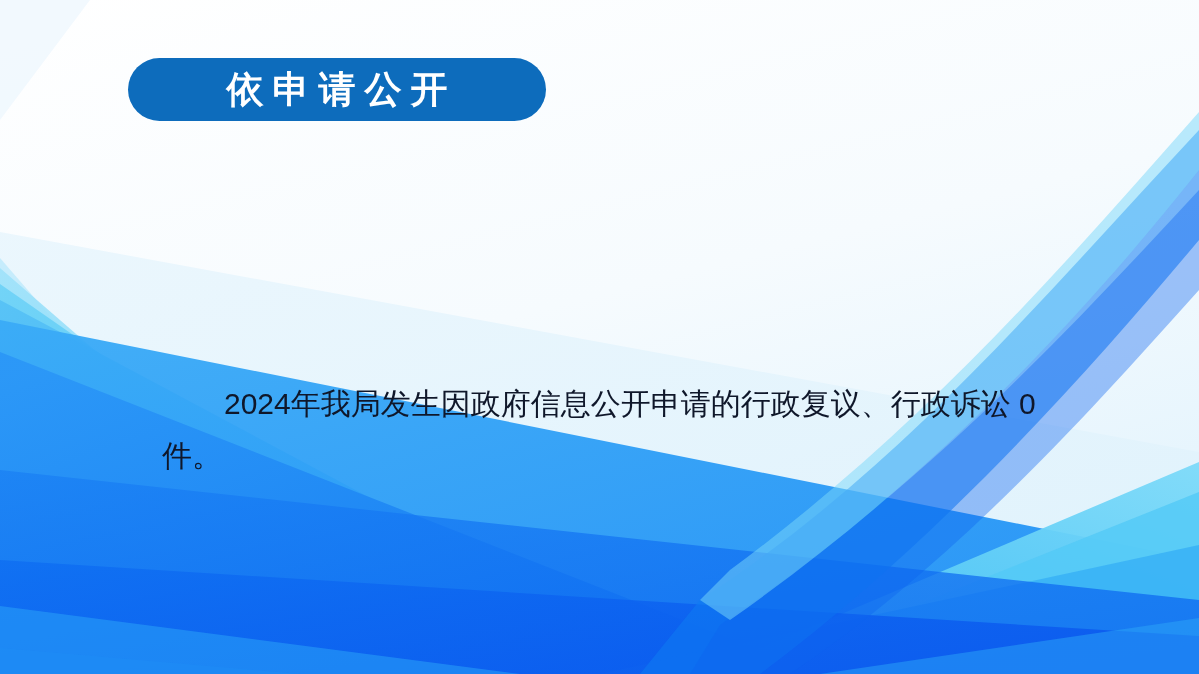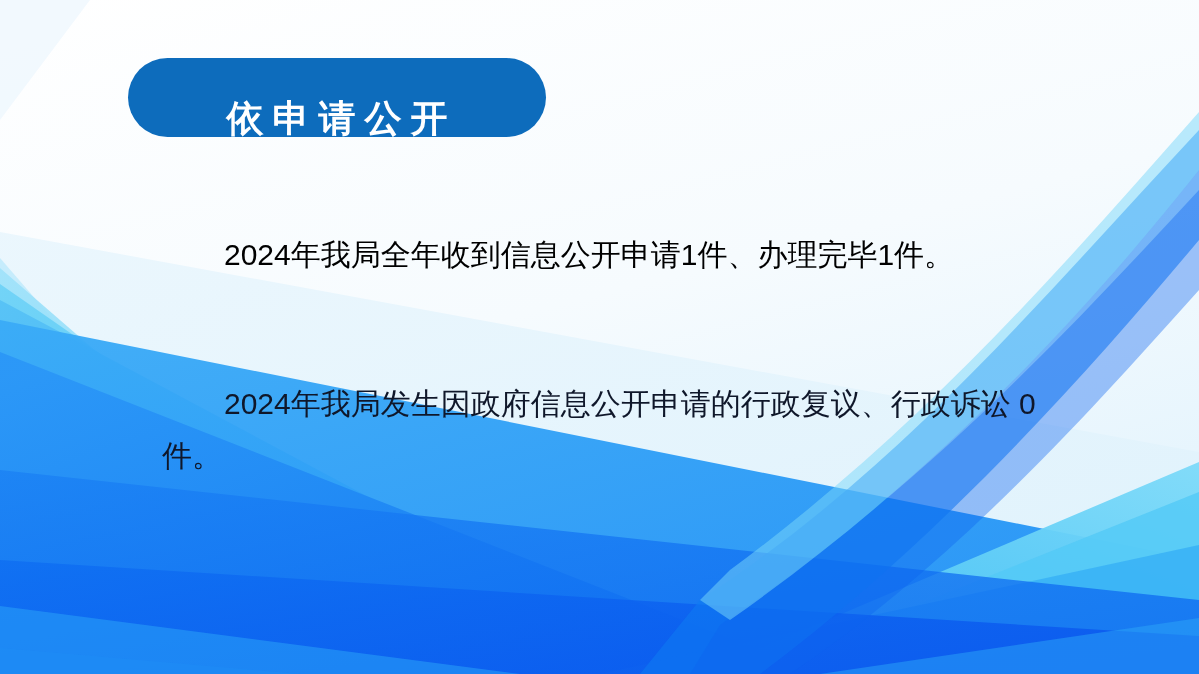--- a/index.html
+++ b/index.html
@@ -28,24 +28,24 @@
     width: 1199px;
     height: 674px;
   }
 
   
   #title-pill {
     position: absolute;
     left: 128px;
     top: 58px;
     width: 418px;
-    height: 79px;
+    height: 63px;
     border-radius: 42px;
     display: flex;
-    align-items: flex-end;
+    align-items: center;
     justify-content: center;
     box-sizing: border-box;
   }
   #title-text {
     color: #ffffff;
     font-size: 37px;
     font-weight: bold;
     letter-spacing: 9px;
     text-indent: 9px;
     line-height: 1;
@@ -162,18 +162,17 @@
 
     <path d="M0,0 L0,120 L90,0 Z" fill="#e9f5fd" opacity="0.6"></path>
   </svg>
 
   <div id="content">
 
     <div id="title-pill" style="background: rgb(13, 108, 188);">
       <span id="title-text" style="color: rgb(255, 255, 255);">依申请公开</span>
     </div>
 
-    <div id="para-1" class="body-para" style="color: rgb(0, 0, 0);">2024年我局全年收到信息公开申请1件、办理完毕1件。</div>
 
     <div id="para-2" class="body-para" style="color: #0f172a;">2024年我局发生因政府信息公开申请的行政复议、行政诉讼 0件。</div>
 
   </div>
 </div>
 
 </body></html>

